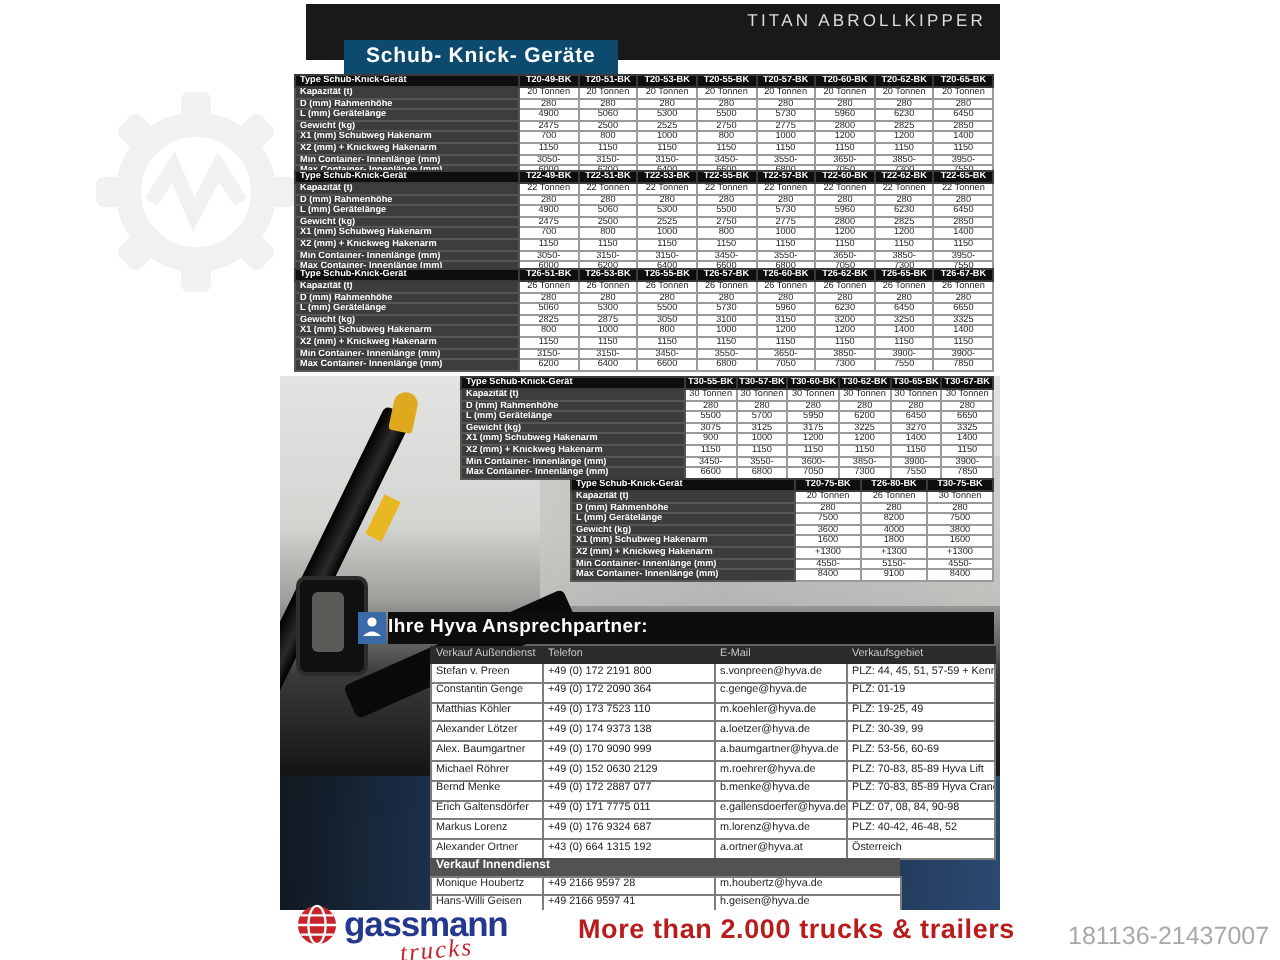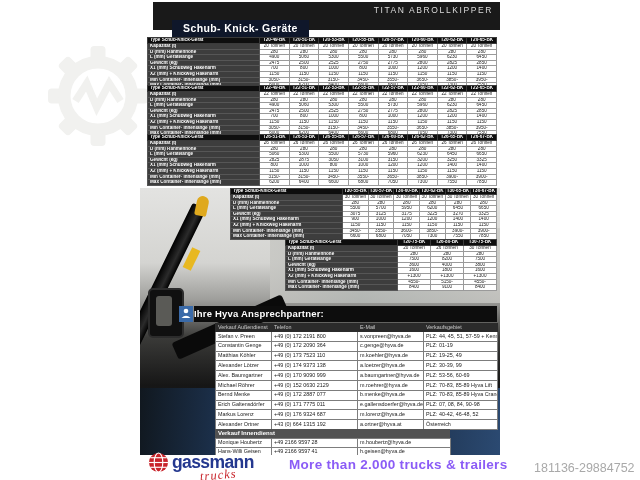--- a/index.html
+++ b/index.html
@@ -10,21 +10,21 @@
 
   
   #watermark { left:48px; top:46px; width:100px; height:100px; z-index:0; }
 
   
   #top-bar { left:153px; top:2px; width:347px; height:28px; background:#191919;
              color:#dcdcdc; font-size:8.5px; letter-spacing:1.6px; text-align:right;
              line-height:16px; padding-right:7px; z-index:3; }
 
   
-  #section-chip { left:172px; top:20px; height:17px; background:#0f172a; color:#fff;
+  #section-chip { left:172px; top:20px; height:17px; background:#0c4a6e; color:#fff;
                   font-size:10.5px; font-weight:bold; letter-spacing:.4px;
                   line-height:17px; padding:0 11px; z-index:3; }
 
   
   #photo { left:140px; top:188px; width:360px; height:267px; z-index:1;
            background:linear-gradient(180deg,#e3e3e1 0%,#d4d4d1 28%,#9d9d9a 42%,
                       #3a3a38 56%,#161616 74%,#18222e 100%); overflow:hidden; }
   #photo .building { position:absolute; left:130px; top:40px; width:230px; height:75px;
            background:linear-gradient(90deg,#c6c6c2, #b8bcb9 40%, #c9c9c5); opacity:.8; }
   #photo .arm { position:absolute; left:52px; top:18px; width:15px; height:160px;
@@ -87,21 +87,21 @@
 
   
   #footer-band { left:0; top:455px; width:640px; height:25px; background:#fff; z-index:9; }
   #logo { left:148px; top:452px; z-index:10; width:120px; height:28px; }
   #logo .row { display:flex; align-items:flex-end; }
   #logo-name { color:#24388f; font-weight:bold; font-size:17.5px; letter-spacing:-0.6px; }
   #logo-sub { position:absolute; left:52px; top:16px; color:#c8242b; font-size:12.5px;
               font-style:italic; font-family:"Liberation Serif", serif;
               transform:rotate(-5deg); letter-spacing:1px; }
   #tagline { left:289px; top:457px; z-index:10; font-size:13.5px; font-weight:bold;
-             color:#8b5cf6; letter-spacing:.3px; }
+             color:#b91c1c; letter-spacing:.3px; }
   #listing-id { left:534px; top:461px; z-index:10; font-size:12.5px; color:#a9a9a9; }
 </style>
 </head>
 <body>
 
 <svg id="watermark" class="abs" viewBox="0 0 40 40">
   <g fill="#f1f1ef" stroke="none">
     <rect x="17" y="0" width="6" height="7" rx="1.5"></rect>
     <rect x="17" y="33" width="6" height="7" rx="1.5"></rect>
     <rect x="0" y="17" width="7" height="6" rx="1.5"></rect>
@@ -766,13 +766,13 @@
       <ellipse cx="11" cy="11" rx="4.5" ry="10" fill="none" stroke="#fff" stroke-width="1.2"></ellipse>
       <line x1="1" y1="11" x2="21" y2="11" stroke="#fff" stroke-width="1.2"></line>
       <line x1="2.5" y1="6" x2="19.5" y2="6" stroke="#fff" stroke-width="1.2"></line>
       <line x1="2.5" y1="16" x2="19.5" y2="16" stroke="#fff" stroke-width="1.2"></line>
     </svg>
     <span id="logo-name">gassmann</span>
   </div>
   <span id="logo-sub" class="abs">trucks</span>
 </div>
 <div id="tagline" class="abs">More than 2.000 trucks &amp; trailers</div>
-<div id="listing-id" class="abs">181136-29884752</div>
+<div id="listing-id" class="abs">181136-21437007</div>
 
 </body></html>

